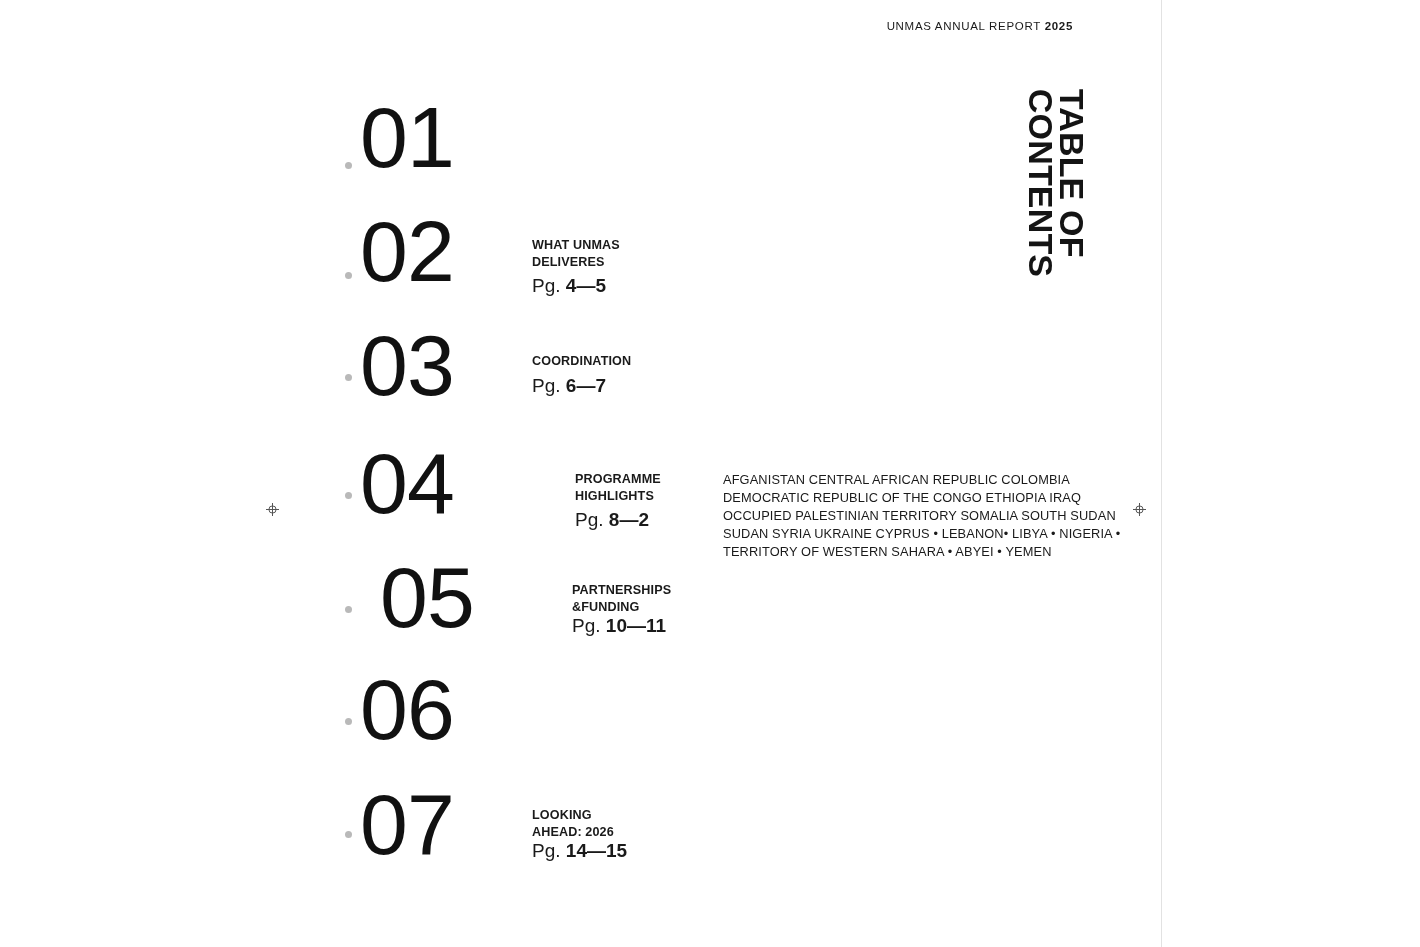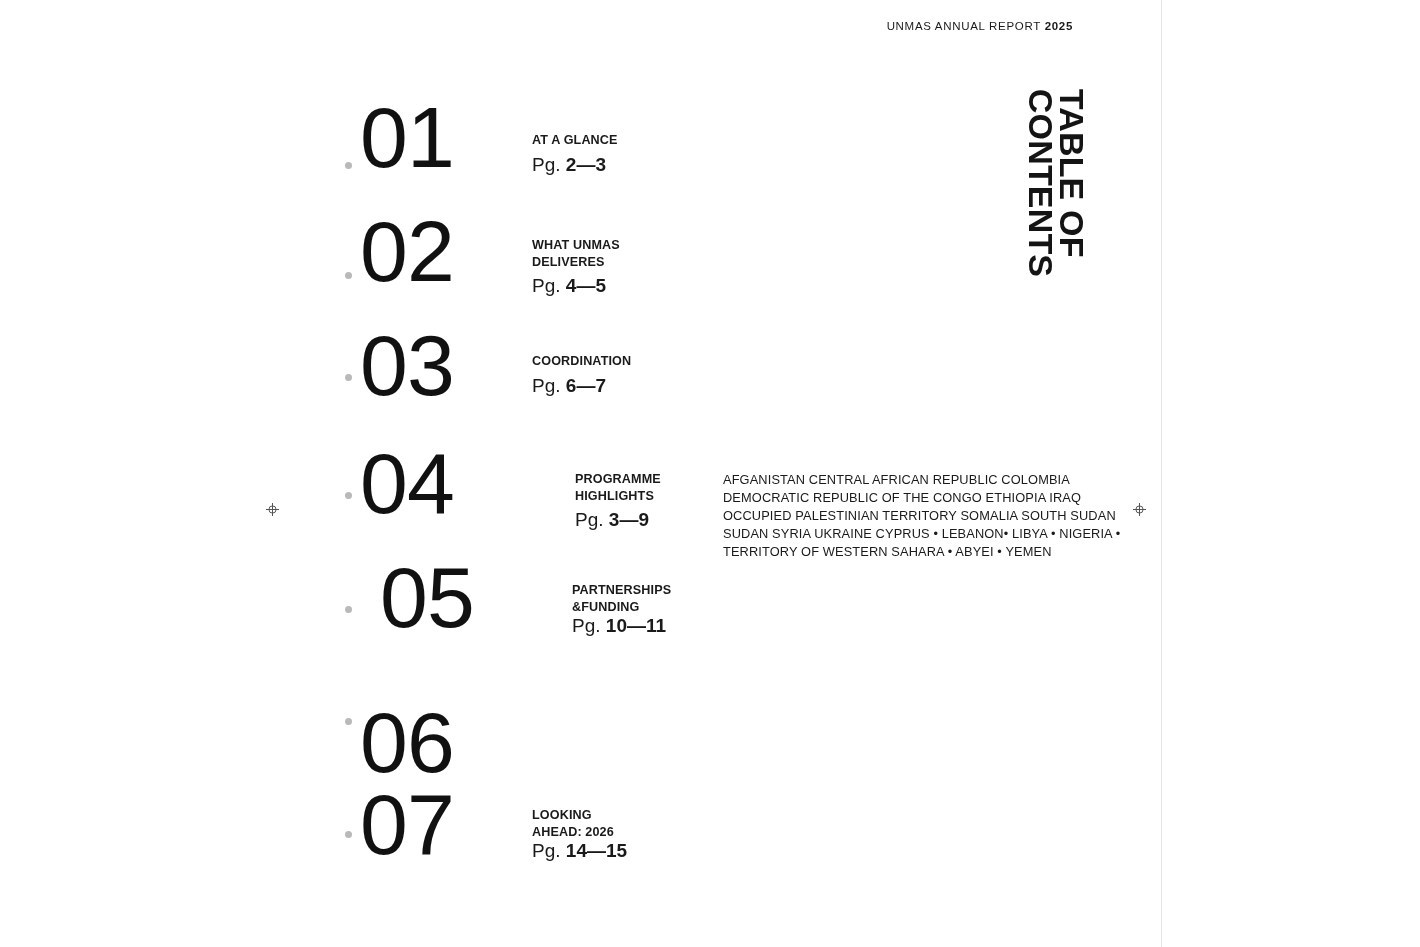--- a/index.html
+++ b/index.html
@@ -167,27 +167,20 @@
     </div>
   </div>
 
   <div class="toc">
 
     <div class="entry" style="height:90px;">
       <div class="bullet-col">
         <div class="bullet" style="top:58px;"></div>
       </div>
       <div class="num">01</div>
-      <div class="meta" style="padding-top:28px;">
-        <div class="title">AT A GLANCE</div>
-        <div class="pg">
-          <span class="pglabel">Pg.</span>
-          <span class="pgnum">2—3</span>
-        </div>
-      </div>
     </div>
 
     <div class="entry" style="height:116px;">
       <div class="bullet-col">
         <div class="bullet" style="top:78px;"></div>
       </div>
       <div class="num" style="padding-top:24px;">02</div>
       <div class="meta" style="padding-top:43px;">
         <div class="title">WHAT UNMAS</div>
         <div class="title">DELIVERES</div>
@@ -215,21 +208,21 @@
     <div class="entry" style="height:120px;">
       <div class="bullet-col">
         <div class="bullet" style="top:68px;"></div>
       </div>
       <div class="num" style="padding-top:26px;">04</div>
       <div class="meta" style="padding-top:47px;margin-left:43px;">
         <div class="title">PROGRAMME</div>
         <div class="title">HIGHLIGHTS</div>
         <div class="pg">
           <span class="pglabel">Pg.</span>
-          <span class="pgnum">3—9</span>
+          <span class="pgnum">8—2</span>
         </div>
       </div>
       <div class="countries" style="padding-top:47px;">AFGANISTAN    CENTRAL AFRICAN REPUBLIC    COLOMBIA    DEMOCRATIC REPUBLIC OF THE CONGO    ETHIOPIA   IRAQ   OCCUPIED PALESTINIAN TERRITORY   SOMALIA  SOUTH SUDAN   SUDAN    SYRIA    UKRAINE    CYPRUS • LEBANON• LIBYA • NIGERIA • TERRITORY OF WESTERN SAHARA • ABYEI • YEMEN</div>
     </div>
 
     <div class="entry" style="height:110px;gap:20px;">
       <div class="bullet-col">
         <div class="bullet" style="top:62px;"></div>
       </div>
       <div class="num" style="padding-top:20px;">05</div>
@@ -240,21 +233,21 @@
           <span class="pglabel">Pg.</span>
           <span class="pgnum">10—11</span>
         </div>
       </div>
     </div>
 
     <div class="entry" style="height:115px;">
       <div class="bullet-col">
         <div class="bullet" style="top:64px;"></div>
       </div>
-      <div class="num" style="padding-top:22px;margin-top:33px;">06</div>
+      <div class="num" style="padding-top:22px;">06</div>
     </div>
 
     <div class="entry" style="height:110px;">
       <div class="bullet-col">
         <div class="bullet" style="top:62px;"></div>
       </div>
       <div class="num" style="padding-top:22px;">07</div>
       <div class="meta" style="padding-top:38px;">
         <div class="title">LOOKING</div>
         <div class="title">AHEAD: 2026</div>

